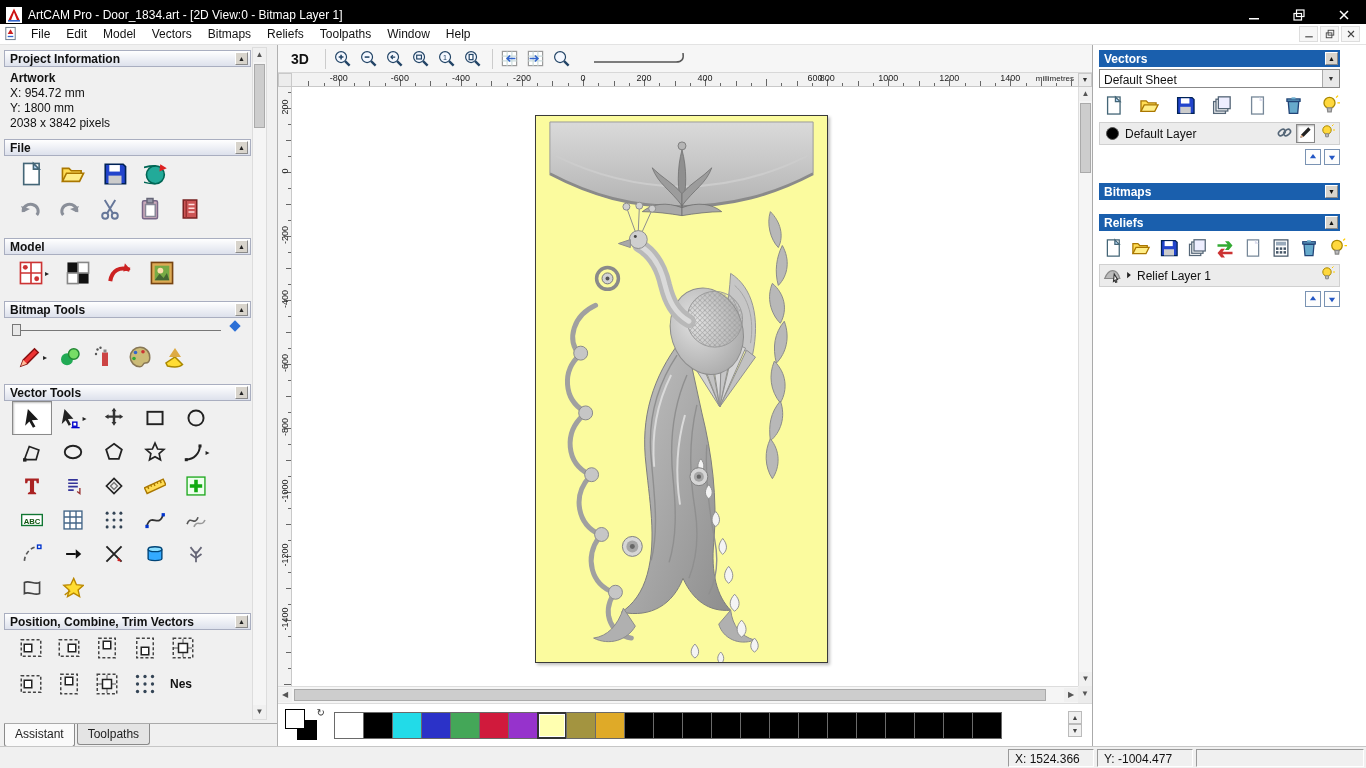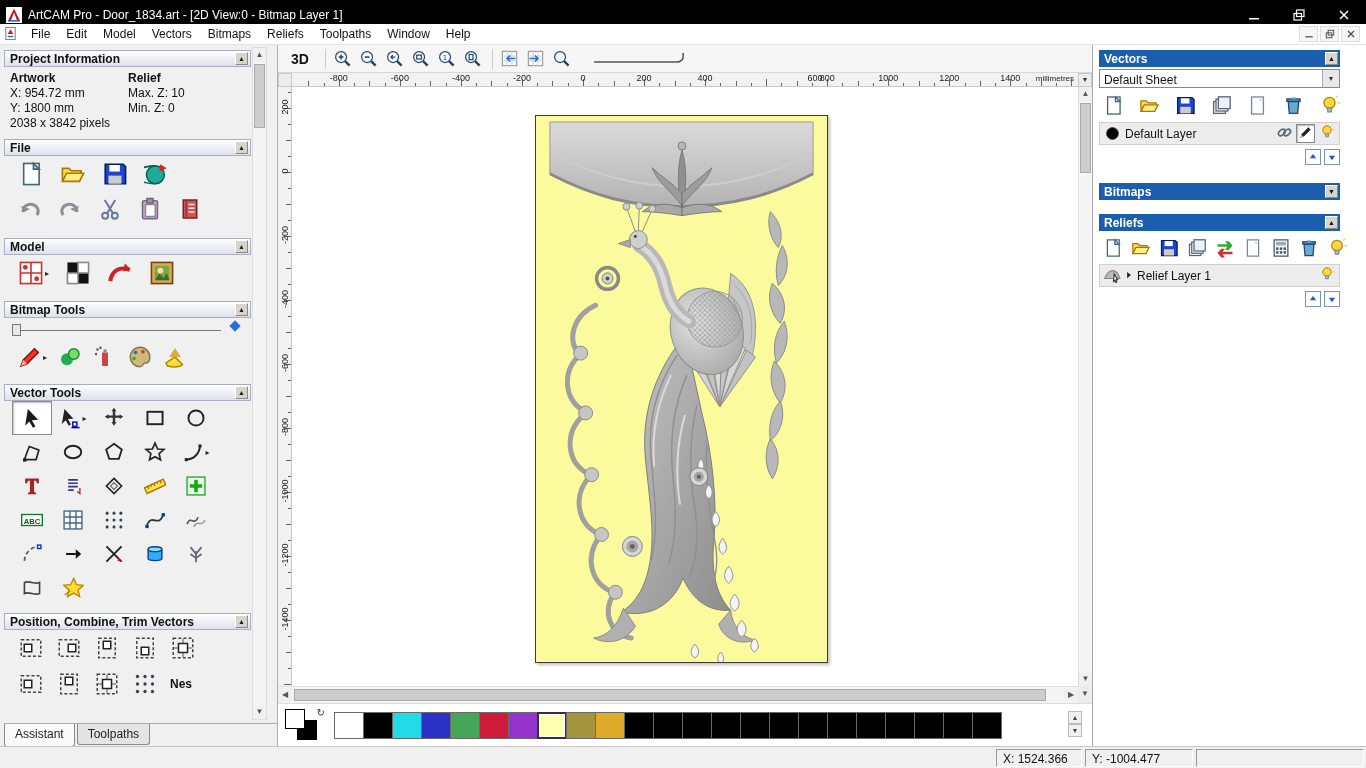--- a/index.html
+++ b/index.html
@@ -109,21 +109,21 @@
 .mini-btn{display:inline-flex;align-items:center;justify-content:center;width:19px;height:19px;margin-left:2px}
 .mini-btn.pressed{background:#fff;border:1px solid #888;box-shadow:inset 1px 1px 2px rgba(0,0,0,.3)}
 .updown{display:flex;justify-content:flex-end;padding:4px 0}
 .ud-btn{width:16px;height:16px;border:1px solid #7a93b3;background:#fdfdfd;display:flex;align-items:center;justify-content:center;margin-left:3px}
 .rp-tabs{position:absolute;left:4px;right:0;bottom:0;height:23px;display:flex;border-top:1px solid #aaa}
 
 
 .statusbar{position:absolute;left:0;top:746px;width:1366px;height:22px;background:#f0f0f0;border-top:1px solid #c6c6c6;display:flex;align-items:center;justify-content:flex-end;padding:0 2px}
 .status-cell{height:18px;line-height:16px;padding:1px 6px;border:1px solid;border-color:#9a9a9a #ffffff #ffffff #9a9a9a;margin-left:3px;background:#f0f0f0}
 .status-cell.xcell{width:86px}
-.status-cell.ycell{width:108px}
+.status-cell.ycell{width:96px}
 .status-cell.blank{width:168px}
 </style>
 </head>
 <body>
 
 <div class="app">
 
   <div class="titlebar">
     <span class="app-icon">
         <svg width="16" height="16" viewBox="0 0 16 16">
@@ -194,25 +194,20 @@
       <div class="sec-header">
         <span>Project Information</span>
         <span class="sec-btn">▲</span>
       </div>
       <div class="info-block">
         <div class="info-col1">
           <div class="b">Artwork</div>
           <div>X: 954.72 mm</div>
           <div>Y: 1800 mm</div>
           <div style="white-space:nowrap">2038 x 3842 pixels</div>
-        </div>
-        <div class="info-col2">
-          <div class="b">Relief</div>
-          <div>Max. Z: 10</div>
-          <div>Min. Z: 0</div>
         </div>
       </div>
 
       <div class="sec-header">
         <span>File</span>
         <span class="sec-btn">▲</span>
       </div>
       <div class="icon-row wide">
           <span class="tool-btn">
             <span class="icon">

